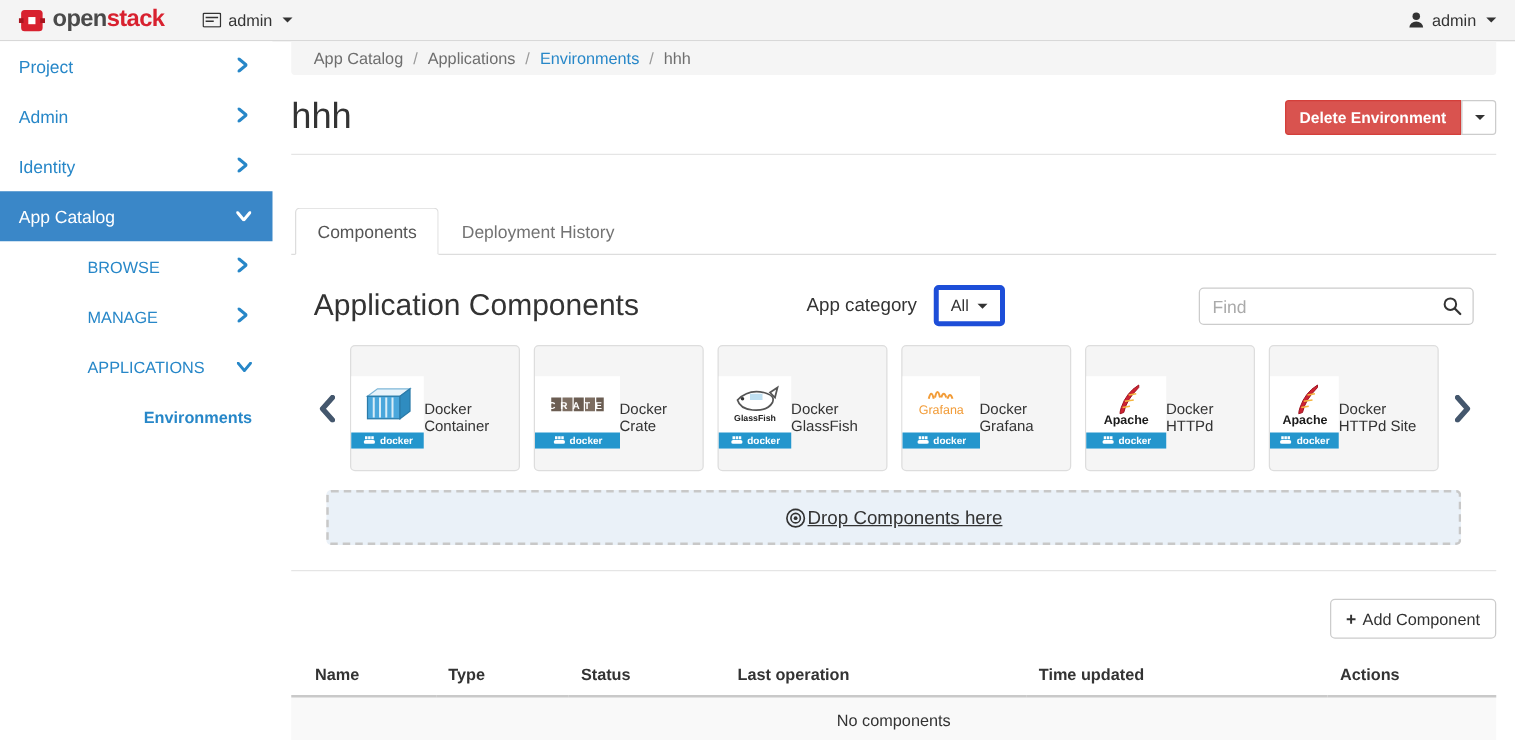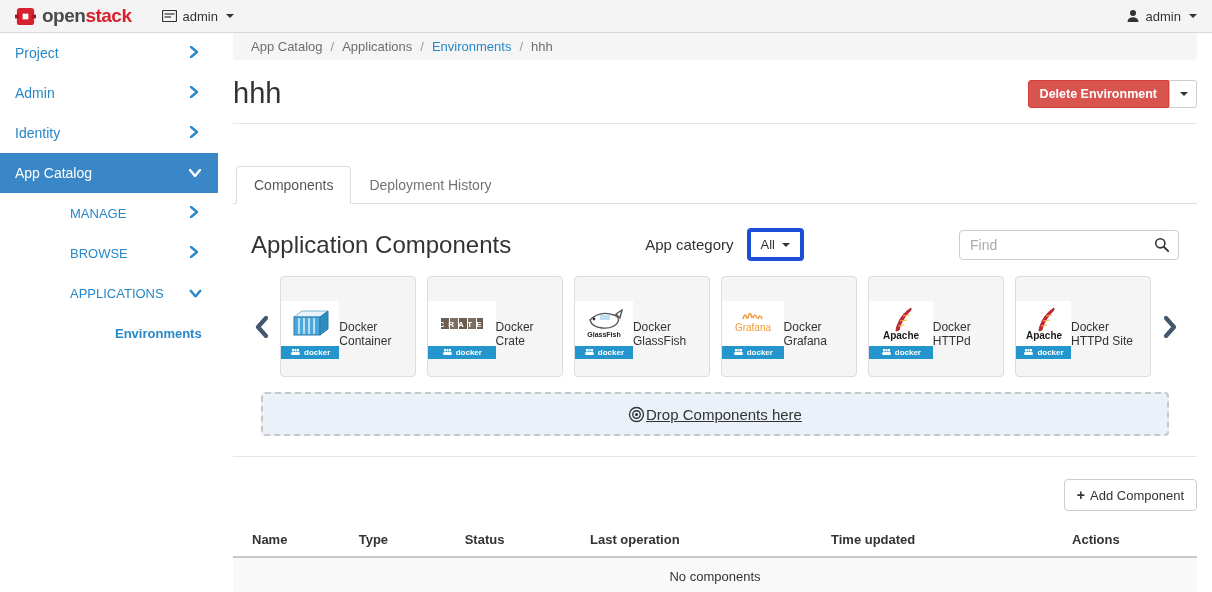--- a/index.html
+++ b/index.html
@@ -187,27 +187,27 @@
             <path d="M1 1 L7 6 L1 11" stroke="currentColor" stroke-width="2.4" fill="none" stroke-linecap="round" stroke-linejoin="round"></path>
           </svg></span>
     </div>
     <div class="nav-item selected">
       <span>App Catalog</span>
       <span class="chev chev-down"><svg width="8" height="12" viewBox="0 0 8 12">
             <path d="M1 1 L7 6 L1 11" stroke="currentColor" stroke-width="2.4" fill="none" stroke-linecap="round" stroke-linejoin="round"></path>
           </svg></span>
     </div>
     <div class="nav-item lvl2">
+      <span>BROWSE</span>
+      <span class="chev"><svg width="8" height="12" viewBox="0 0 8 12">
+            <path d="M1 1 L7 6 L1 11" stroke="currentColor" stroke-width="2.4" fill="none" stroke-linecap="round" stroke-linejoin="round"></path>
+          </svg></span>
+    </div>
+    <div class="nav-item lvl2">
       <span>MANAGE</span>
-      <span class="chev"><svg width="8" height="12" viewBox="0 0 8 12">
-            <path d="M1 1 L7 6 L1 11" stroke="currentColor" stroke-width="2.4" fill="none" stroke-linecap="round" stroke-linejoin="round"></path>
-          </svg></span>
-    </div>
-    <div class="nav-item lvl2">
-      <span>BROWSE</span>
       <span class="chev"><svg width="8" height="12" viewBox="0 0 8 12">
             <path d="M1 1 L7 6 L1 11" stroke="currentColor" stroke-width="2.4" fill="none" stroke-linecap="round" stroke-linejoin="round"></path>
           </svg></span>
     </div>
     <div class="nav-item lvl2">
       <span>APPLICATIONS</span>
       <span class="chev chev-down"><svg width="8" height="12" viewBox="0 0 8 12">
             <path d="M1 1 L7 6 L1 11" stroke="currentColor" stroke-width="2.4" fill="none" stroke-linecap="round" stroke-linejoin="round"></path>
           </svg></span>
     </div>

